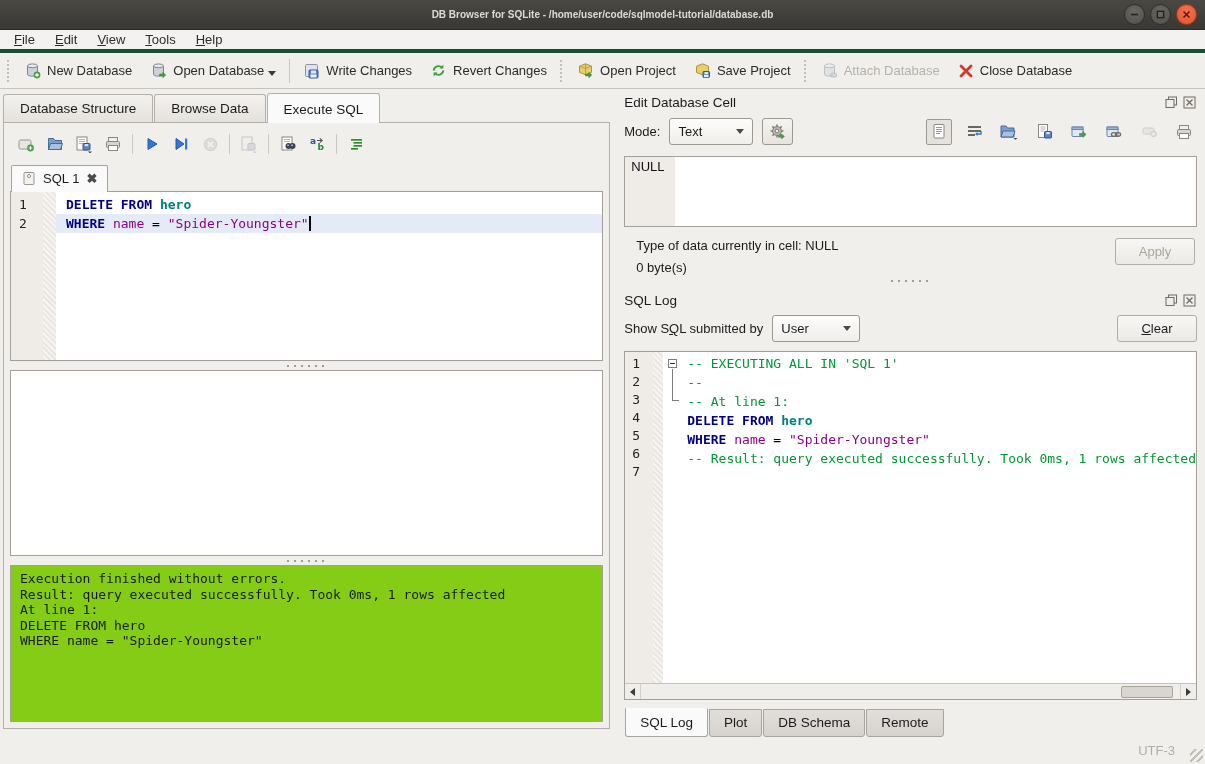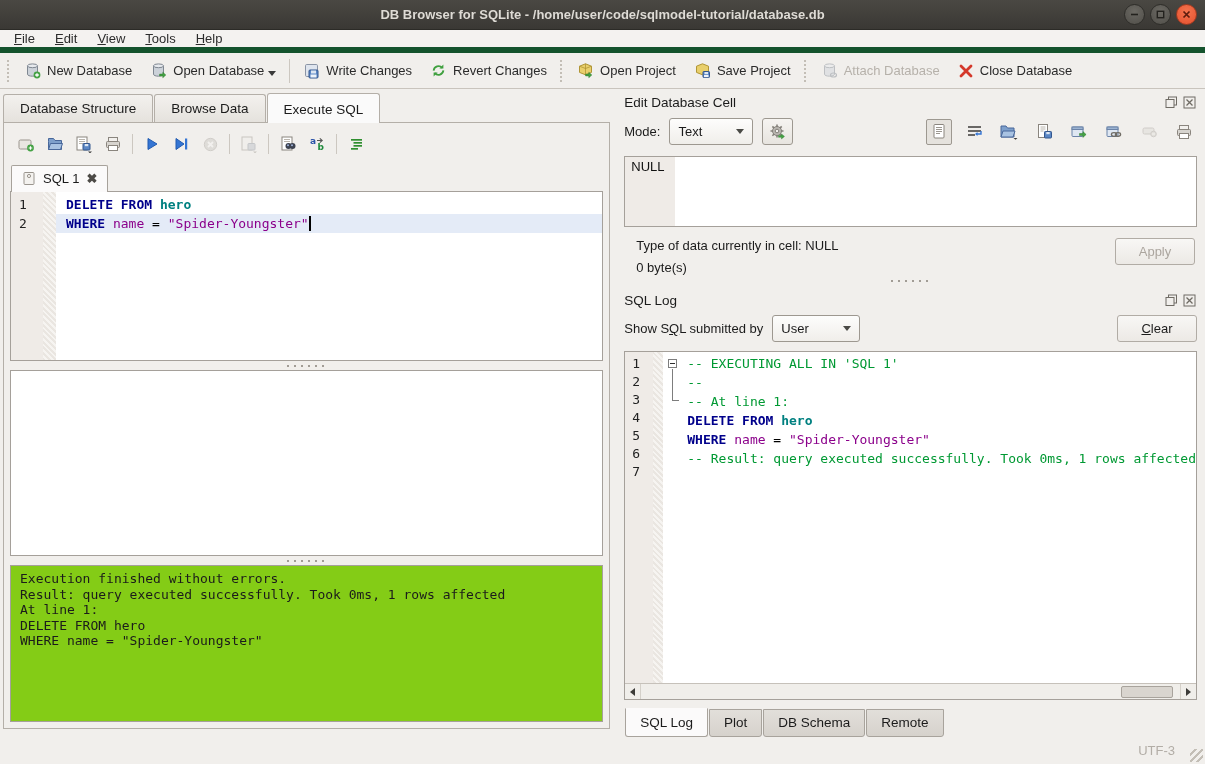--- a/index.html
+++ b/index.html
@@ -12,33 +12,33 @@
     position: relative;
   }
   
   .titlebar {
     height: 30px; background: linear-gradient(#4a4843, #3a3834);
     display: flex; align-items: center; position: relative;
     border-bottom: 1px solid #2c2b27;
   }
   .titlebar .title {
     position: absolute; left: 0; right: 0; text-align: center;
-    color: #dedbd5; font-weight: bold; font-size: 13px;
+    color: #dedbd5; font-weight: bold; font-size: 10px;
   }
   .win-controls { position: absolute; right: 8px; top: 4px; display: flex; gap: 5px; }
   .win-btn {
     width: 21px; height: 21px; border-radius: 50%;
     background: radial-gradient(circle at 50% 35%, #6b6963, #504e49);
     border: 1px solid #2e2d29; display:flex; align-items:center; justify-content:center;
     color:#23221e; font-size: 11px; line-height: 1;
   }
   .win-btn.close { background: radial-gradient(circle at 50% 35%, #f4744e, #e4502e); border-color:#a33a20; color:#5e1c0d; }
   .win-btn svg { display:block; }
   
-  .menubar { height: 23px; background:#f4f2f0; display:flex; align-items:center; padding-left:4px; border-bottom:6px solid #14532d;}
+  .menubar { height: 23px; background:#f4f2f0; display:flex; align-items:center; padding-left:4px; border-bottom:4px solid #14532d;}
   .menu-item { padding: 2px 10px; color:#2c2c2c; }
   
   .toolbar { height: 36px; background:#f1efec; display:flex; align-items:center; border-bottom:1px solid #c9c4bd; padding-left:3px;}
   .grip { width: 4px; height: 22px; border-left:2px dotted #c3beb6; margin:0 4px; }
   .tsep { width:1px; height:24px; background:#ccc7c0; margin:0 4px; }
   .tb-btn { display:flex; align-items:center; gap:6px; padding:4px 9px; color:#2b2b2b; white-space:nowrap; }
   .tb-btn.disabled { color:#b6b1aa; }
   .tb-btn.disabled svg { opacity:.45; }
   .dd-caret { width:0; height:0; border-left:4px solid transparent; border-right:4px solid transparent; border-top:5px solid #3a3a3a; align-self:flex-end; margin:0 0 3px -2px;}
   

